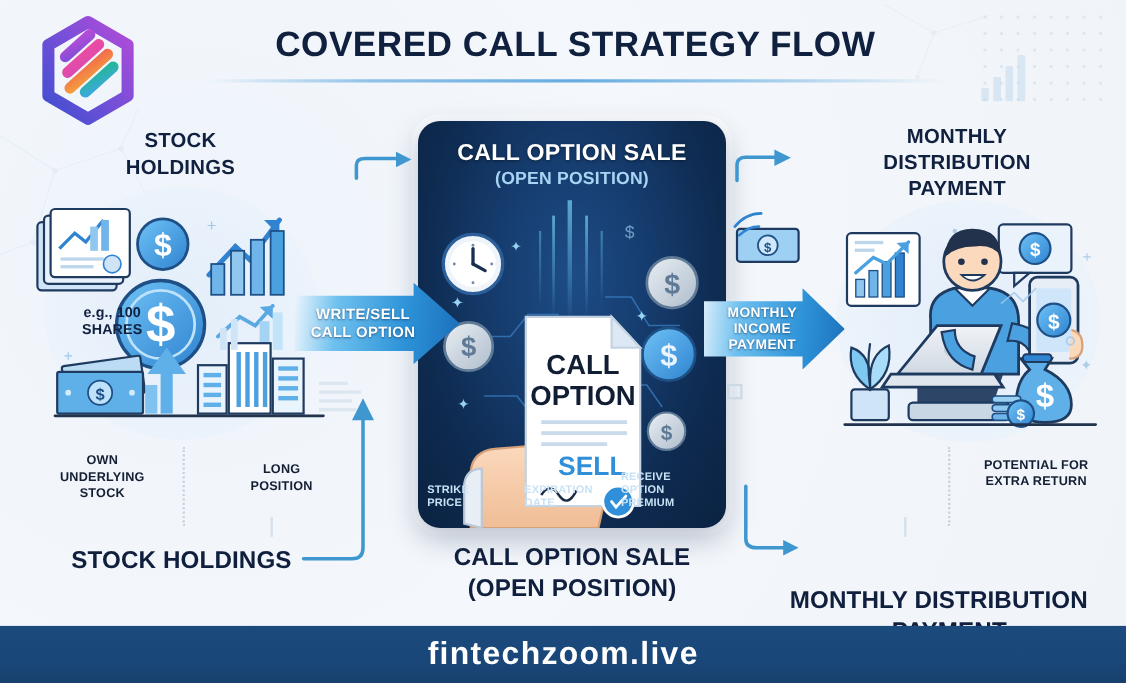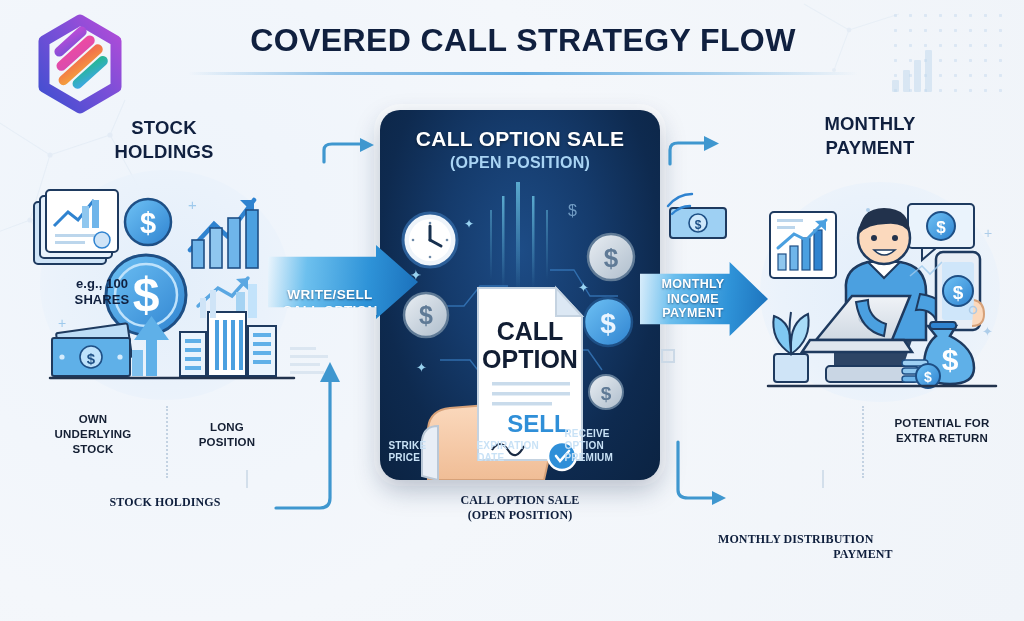--- a/index.html
+++ b/index.html
@@ -88,35 +88,34 @@
 
   
   .chev {
     position:absolute; height:74px;
     display:flex; align-items:center; justify-content:center;
     color:#ffffff; font-weight:bold; font-size:13.5px; line-height:1.18;
     text-align:center; letter-spacing:.35px; text-transform:uppercase;
     text-shadow:0 1px 2px rgba(8,40,80,.6);
     filter:drop-shadow(0 3px 5px rgba(22,70,120,.35));
   }
-  #chev-1 { left:268px; top:245px; width:150px;
+  #chev-1 { left:268px; top:257px; width:150px;
             background:linear-gradient(95deg,#eef6fd 0%, #6dc0ee 26%, #2e93d8 66%, #1a6fba 100%);
-            clip-path:polygon(0 16%,72% 16%,72% 0,100% 50%,72% 100%,72% 84%,0 84%);align-items:flex-end; }
+            clip-path:polygon(0 16%,72% 16%,72% 0,100% 50%,72% 100%,72% 84%,0 84%); }
   #chev-1 span { padding-right:26px; }
   #chev-2 { left:640px; top:262px; width:128px;
             background:linear-gradient(95deg,#dbeefb 0%, #6cbfee 26%, #2f93d8 68%, #1c72bc 100%);
             clip-path:polygon(0 16%,70% 16%,70% 0,100% 50%,70% 100%,70% 84%,0 84%); }
   #chev-2 span { padding-right:22px; font-size:12.5px; }
 
   
   .bot-label {
     position:absolute; text-align:center; color:#0f1f3d;
-    font-weight:bold; font-size:12px; line-height:1.25; letter-spacing:.1px;
+    font-weight:bold; font-size:22px; line-height:1.25; letter-spacing:.1px;
     text-transform:uppercase;
-    font-family:Liberation Serif, serif;
   }
   #bot-1 { left:40px;  top:495px; width:250px; }
   #bot-2 { left:395px; top:493px; width:250px; }
   #bot-3 { left:718px; top:493px; width:290px; text-align:left;margin-top:39px; }
 
   
   .footer {
     position:absolute; left:0; bottom:0; width:1024px; height:52px;
     background:linear-gradient(180deg,#1b4a7d 0%, #1a477a 55%, #17406e 100%);
     display:flex; align-items:center; justify-content:center;
@@ -213,20 +212,21 @@
 
   <div class="title">COVERED CALL STRATEGY FLOW</div>
   <div class="title-rule"></div>
 
   <div class="col-head" id="head-left">
     <div>STOCK</div>
     <div>HOLDINGS</div>
   </div>
   <div class="col-head" id="head-right">
     <div>MONTHLY</div>
+    <div>DISTRIBUTION</div>
     <div>PAYMENT</div>
   </div>
 
   <div class="panel" id="panel-left">
     <div class="blob" style="left:18px; top:-10px; width:250px; height:230px;"></div>
 
     <svg viewBox="0 0 300 230" style="position:absolute;left:0;top:0;width:300px;height:230px;">
       <defs>
         <linearGradient id="cg" x1="0" y1="0" x2="1" y2="1">
           <stop offset="0%" stop-color="#6fc2f5"></stop>
@@ -331,21 +331,21 @@
       <div>SHARES</div>
     </div>
   </div>
 
   <div class="sub-label" style="left:28px; top:412px; width:130px;">
     <div>OWN</div>
     <div>UNDERLYING</div>
     <div>STOCK</div>
   </div>
   <div class="dotted-div" style="left:166px; top:406px; height:72px;"></div>
-  <div class="sub-label" style="left:172px; top:420px; width:110px;">
+  <div class="sub-label" style="left:201px; top:420px; width:110px;">
     <div>LONG</div>
     <div>POSITION</div>
   </div>
 
   <svg style="position:absolute; left:288px; top:345px; width:44px; height:44px;">
     <g fill="#dbe6f1">
       <rect x="2" y="2" width="26" height="3"></rect>
         <rect x="2" y="10" width="38" height="3"></rect>
       <rect x="2" y="18" width="30" height="3"></rect>
         <rect x="2" y="26" width="34" height="3"></rect>
@@ -646,14 +646,17 @@
   </div>
   <div class="bot-label" id="bot-2">
     <div>CALL OPTION SALE</div>
     <div>(OPEN POSITION)</div>
   </div>
   <div class="bot-label" id="bot-3">
     <div>MONTHLY DISTRIBUTION</div>
     <div style="text-align:center;">PAYMENT</div>
   </div>
 
+  <div class="footer">
+    <span>fintechzoom.live</span>
+  </div>
 
 </div>
 
 </body></html>

